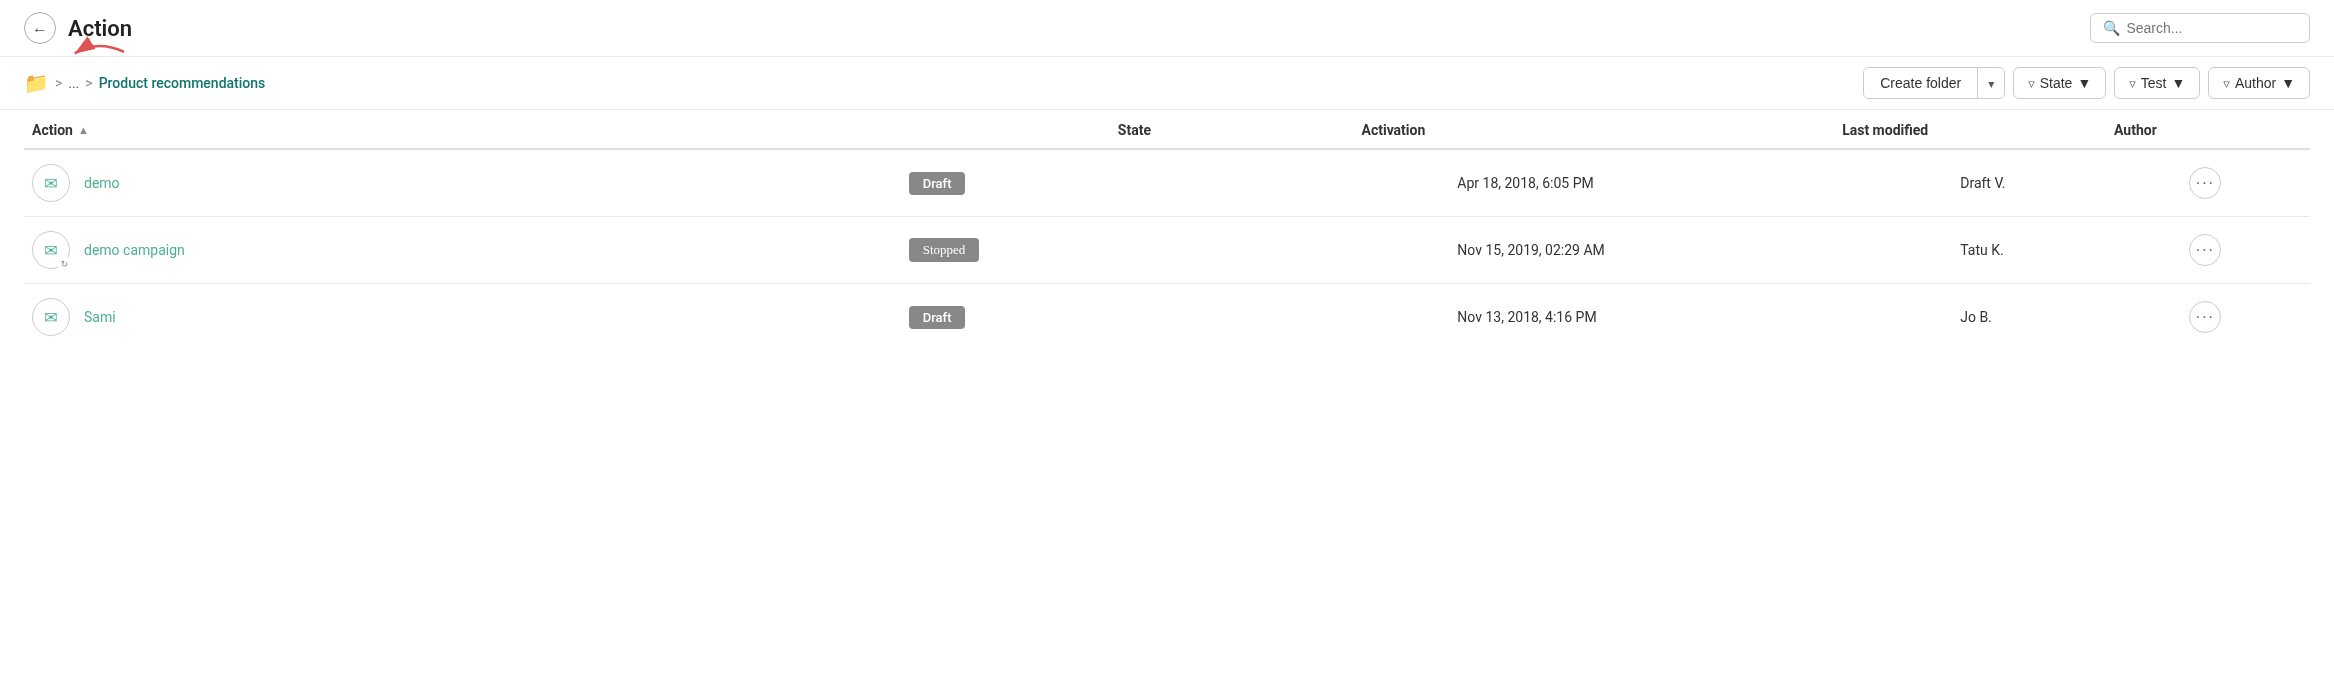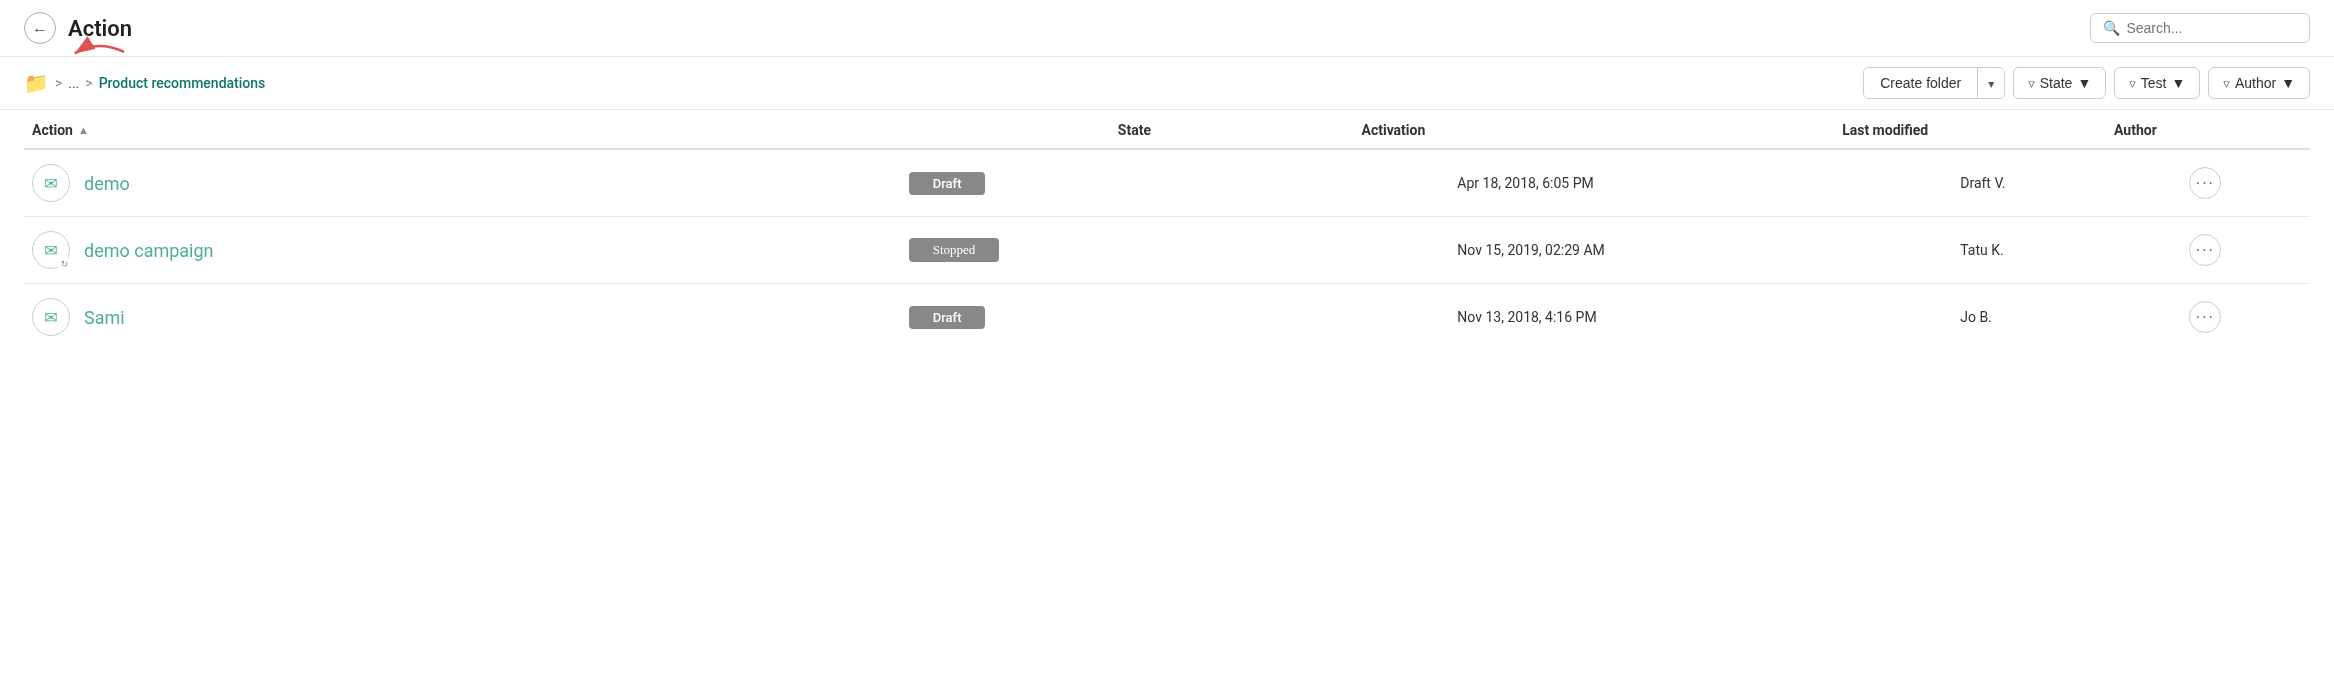--- a/index.html
+++ b/index.html
@@ -253,26 +253,26 @@
       display: flex;
       align-items: center;
       justify-content: center;
       font-size: 9px;
       color: #888;
     }
 
     .action-name {
       color: #4caf96;
       cursor: pointer;
-      font-size: 18px;
+      font-size: 14px;
     }
 
     .state-badge {
       display: inline-block;
-      padding: 4px 24px;
+      padding: 4px 14px;
       border-radius: 4px;
       font-size: 13px;
       font-weight: 500;
       color: #fff;
       background: #999;
     }
 
     .state-badge.draft {
       background: #888;
     }

